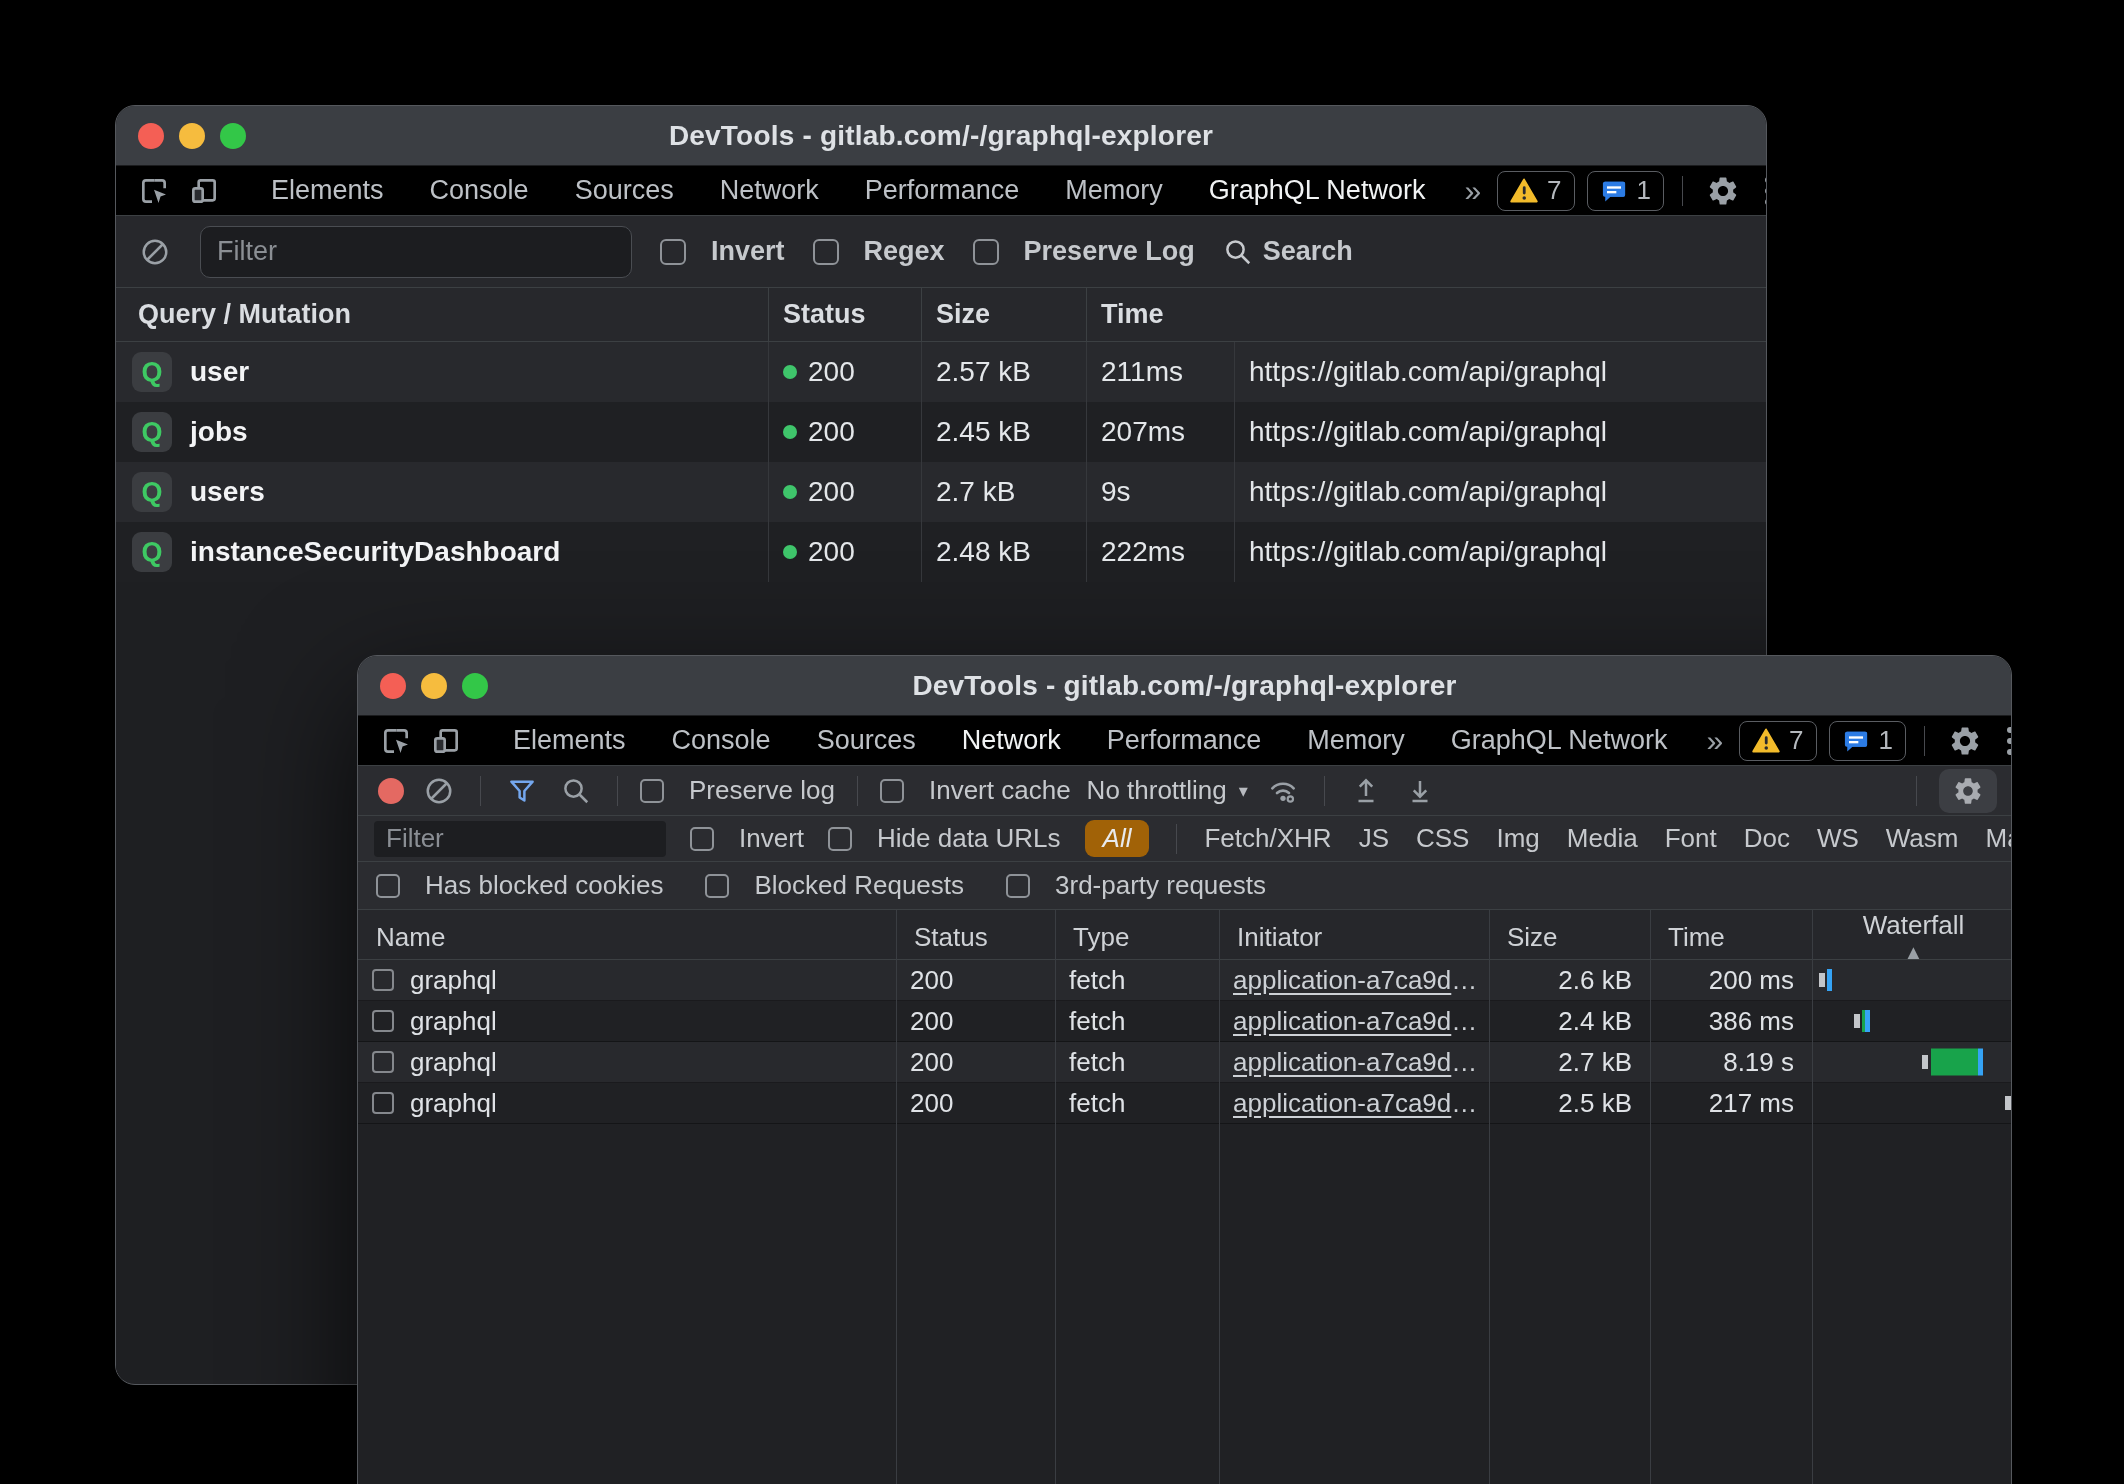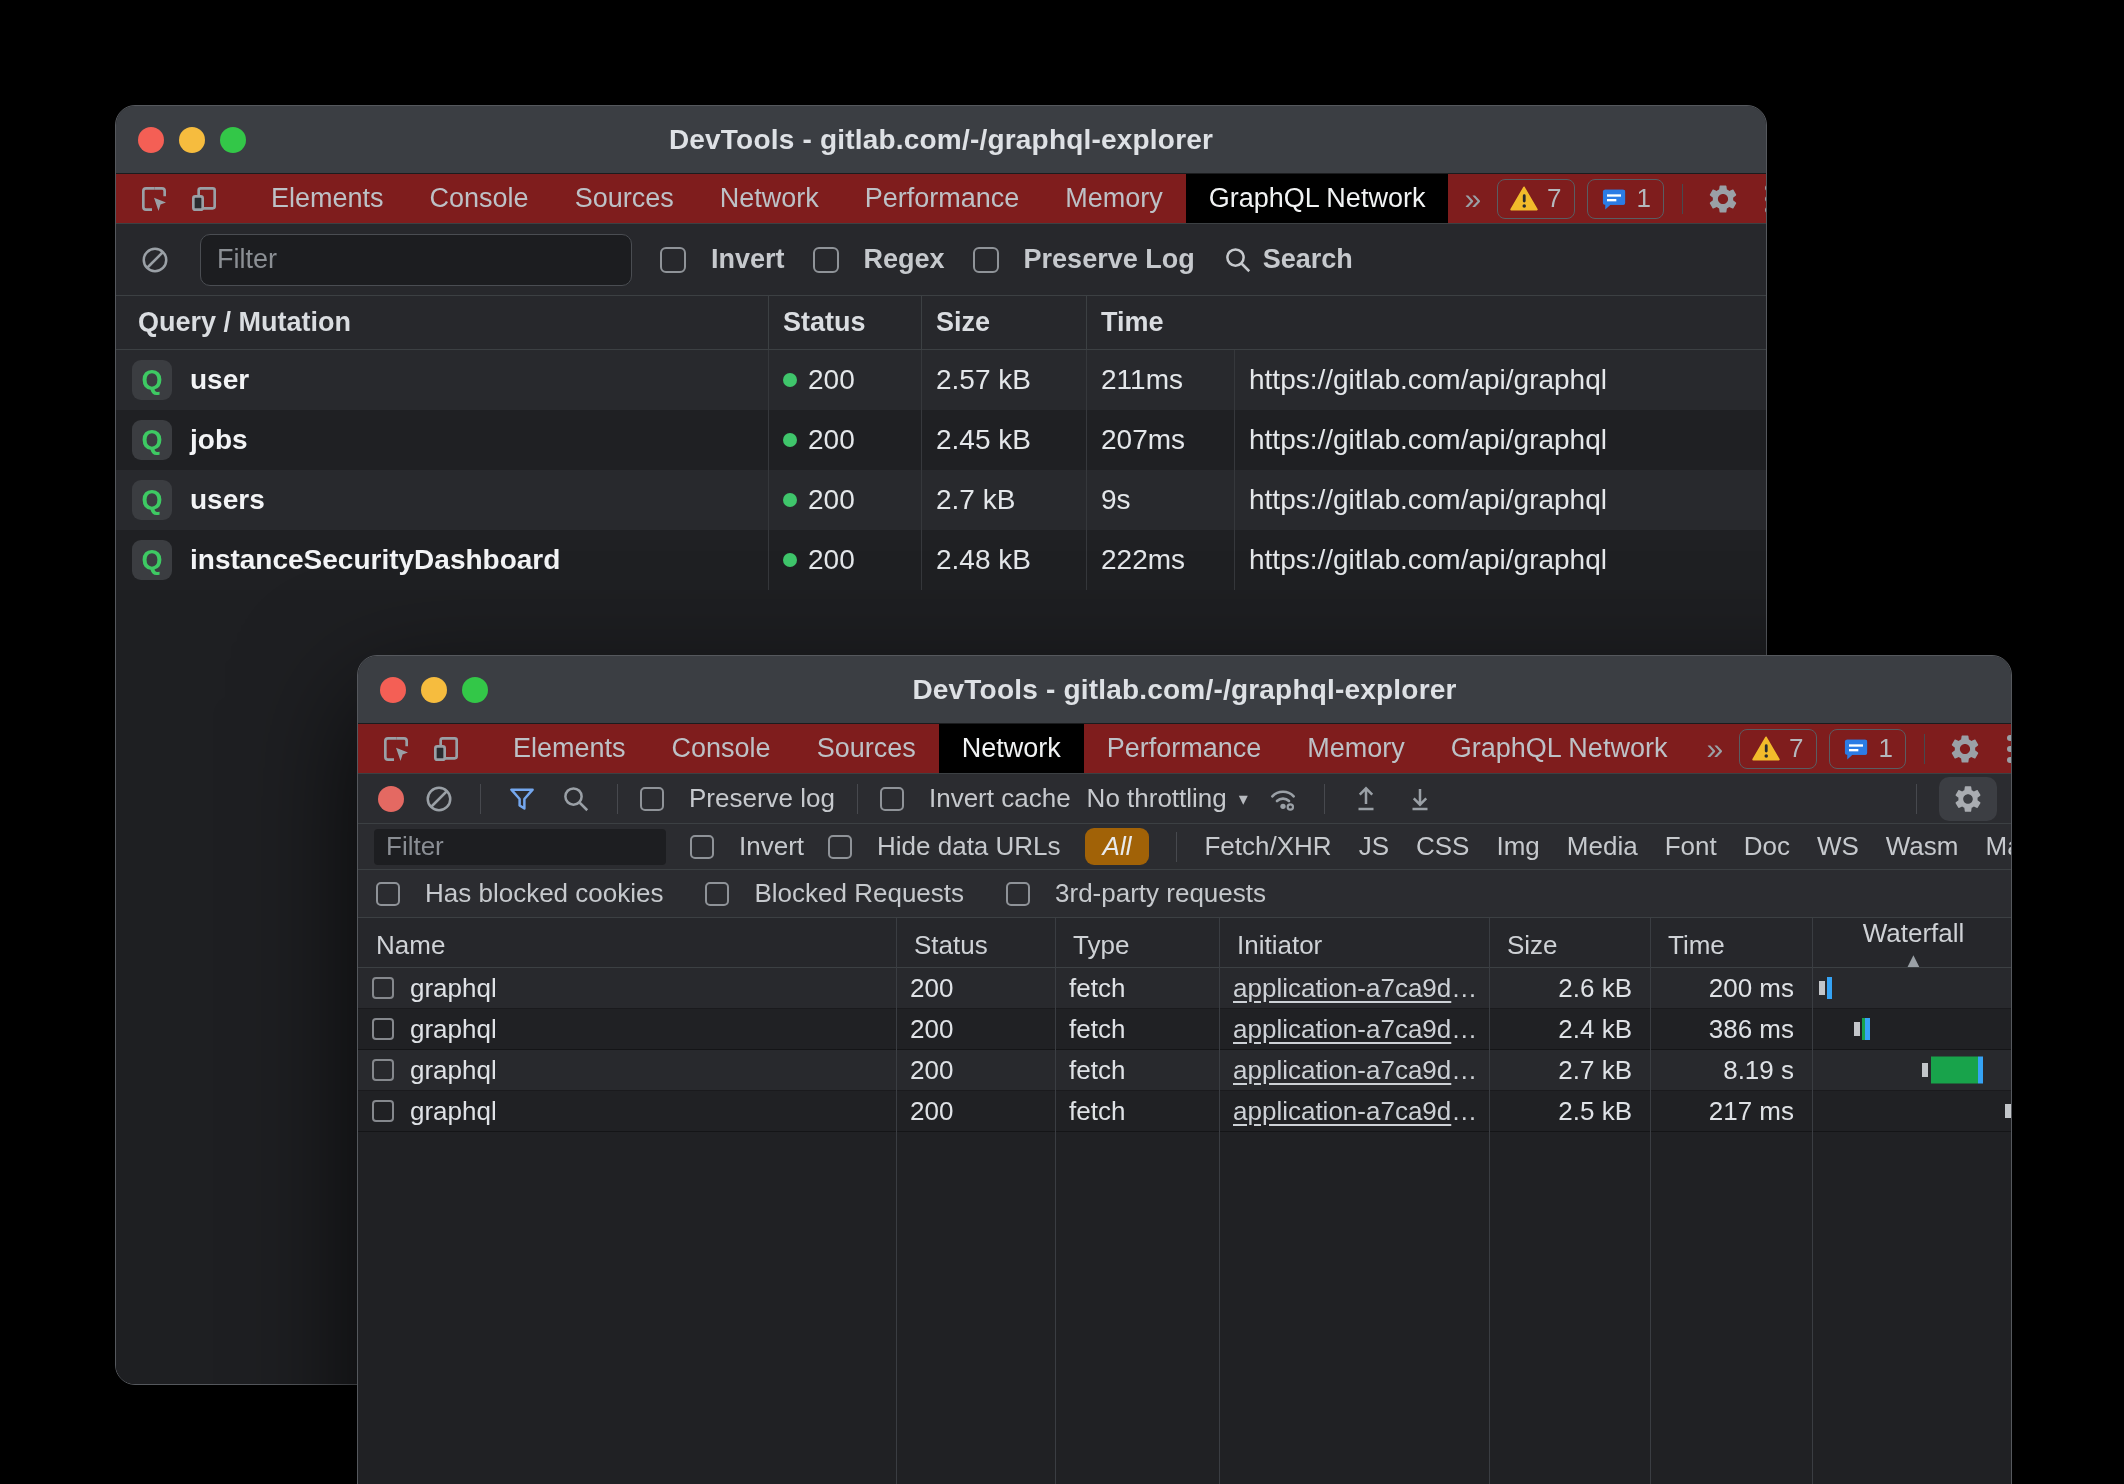--- a/index.html
+++ b/index.html
@@ -6,31 +6,31 @@
   html,body { width:2124px; height:1484px; background:#000; overflow:hidden;
     font-family:"Liberation Sans","DejaVu Sans",sans-serif; }
   .stage { position:relative; width:2124px; height:1484px; background:#000; overflow:hidden; }
 
   .window { position:absolute; border-radius:20px; border:1px solid #55585d;
     box-shadow:0 40px 120px rgba(0,0,0,.75); overflow:hidden; background:#202124; }
   .win-back { left:115px; top:105px; width:1652px; height:1280px; }
   .win-front { left:357px; top:655px; width:1655px; height:980px; z-index:5; }
 
   
-  .titlebar { position:relative; height:68px; background:#3b3e43; display:flex;
+  .titlebar { position:relative; height:60px; background:#3b3e43; display:flex;
     align-items:center; justify-content:center; border-bottom:1px solid #1b1c1e; }
   .lights { position:absolute; left:22px; top:0; height:100%; display:flex; align-items:center; gap:15px; }
   .light { width:26px; height:26px; border-radius:50%; }
   .light.red { background:#f45f55; }
   .light.yellow { background:#f6bc3e; }
   .light.green { background:#33c748; }
   .win-title { font-size:28px; font-weight:bold; color:#dee1e5; letter-spacing:.2px; }
 
   
-  .tabbar { height:50px; background:#7f1d1d; display:flex; align-items:stretch; border-bottom:1px solid #3c4043; }
+  .tabbar { height:50px; background:#000000; display:flex; align-items:stretch; border-bottom:1px solid #3c4043; }
   .tb-icons { display:flex; align-items:center; gap:6px; padding:0 10px 0 16px; }
   .icon-btn { width:44px; height:40px; display:flex; align-items:center; justify-content:center; }
   .vdiv { width:1px; height:30px; background:#47494e; align-self:center; margin:0 6px; }
   .tabs { display:flex; align-items:stretch; }
   .tab { display:flex; align-items:center; padding:0 23px; font-size:27px; color:#bdc1c6; white-space:nowrap; }
   .tab.selected { background:#000; color:#f1f3f4; }
   .more-tabs { display:flex; align-items:center; padding:0 16px; font-size:30px; color:#9aa0a6; }
   .tb-spacer { flex:1; }
   .tb-right { display:flex; align-items:center; gap:12px; padding-right:18px; }
   .badge { height:40px; display:flex; align-items:center; gap:9px; padding:0 12px;

